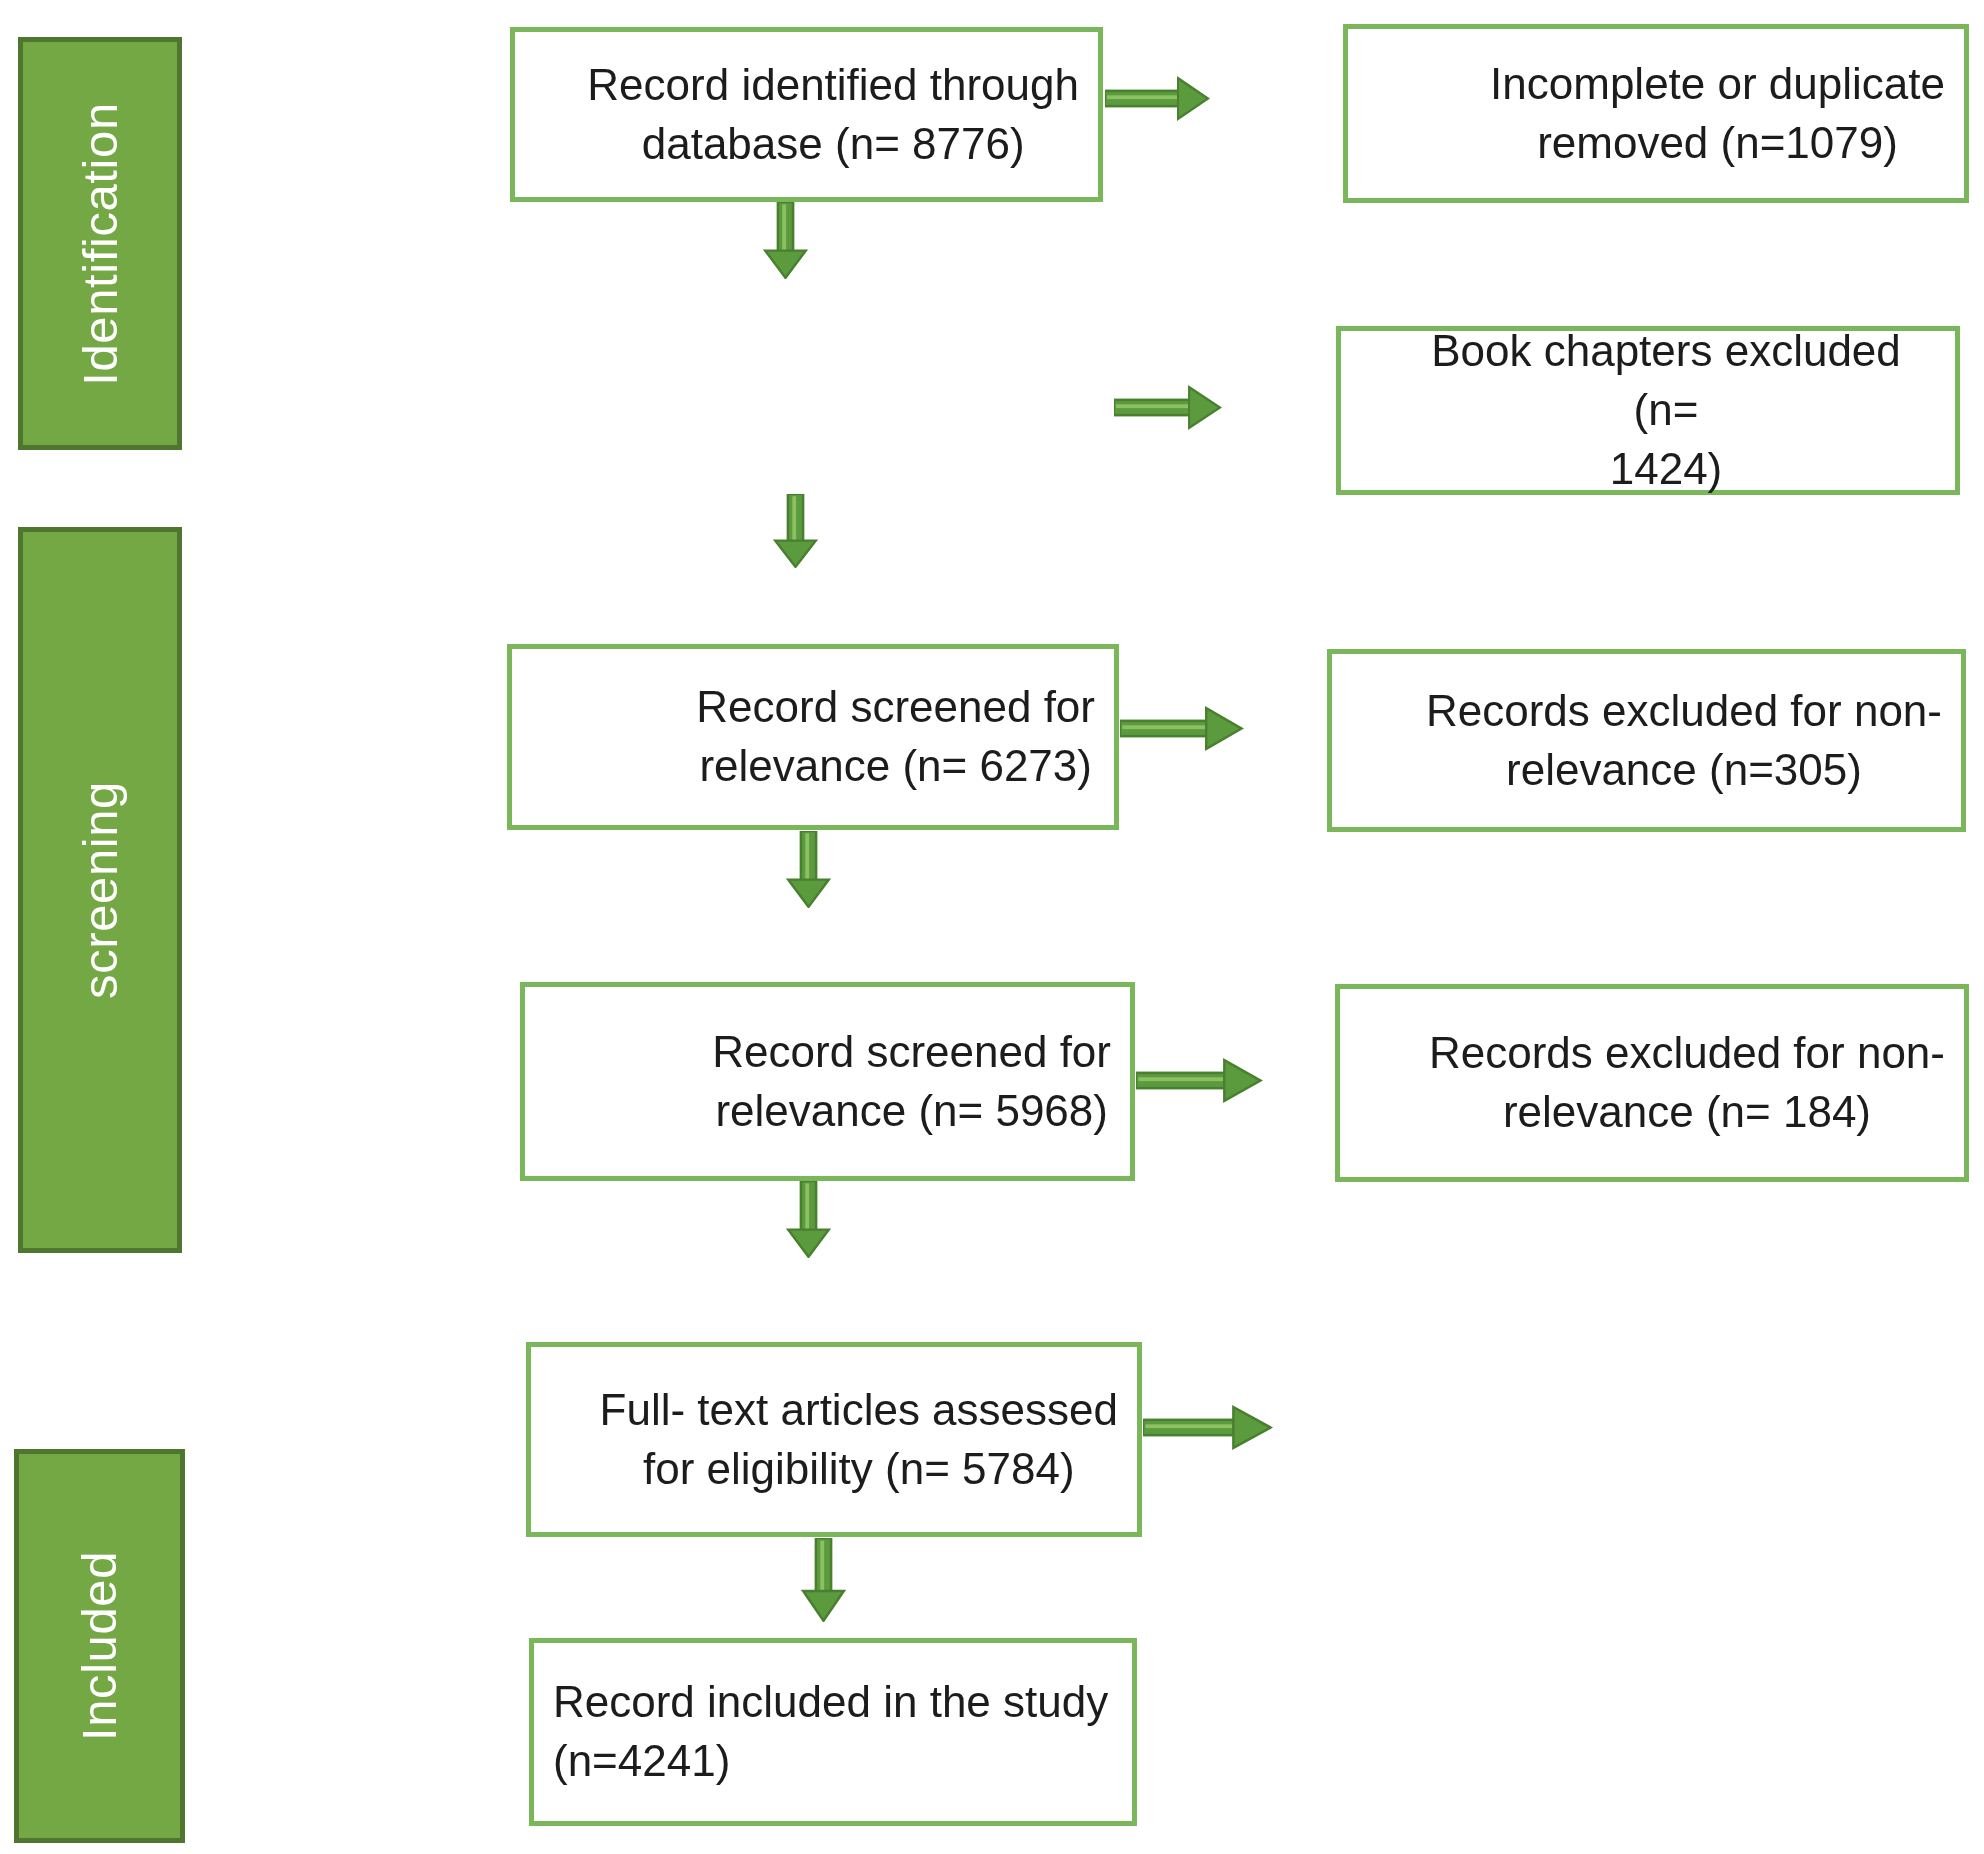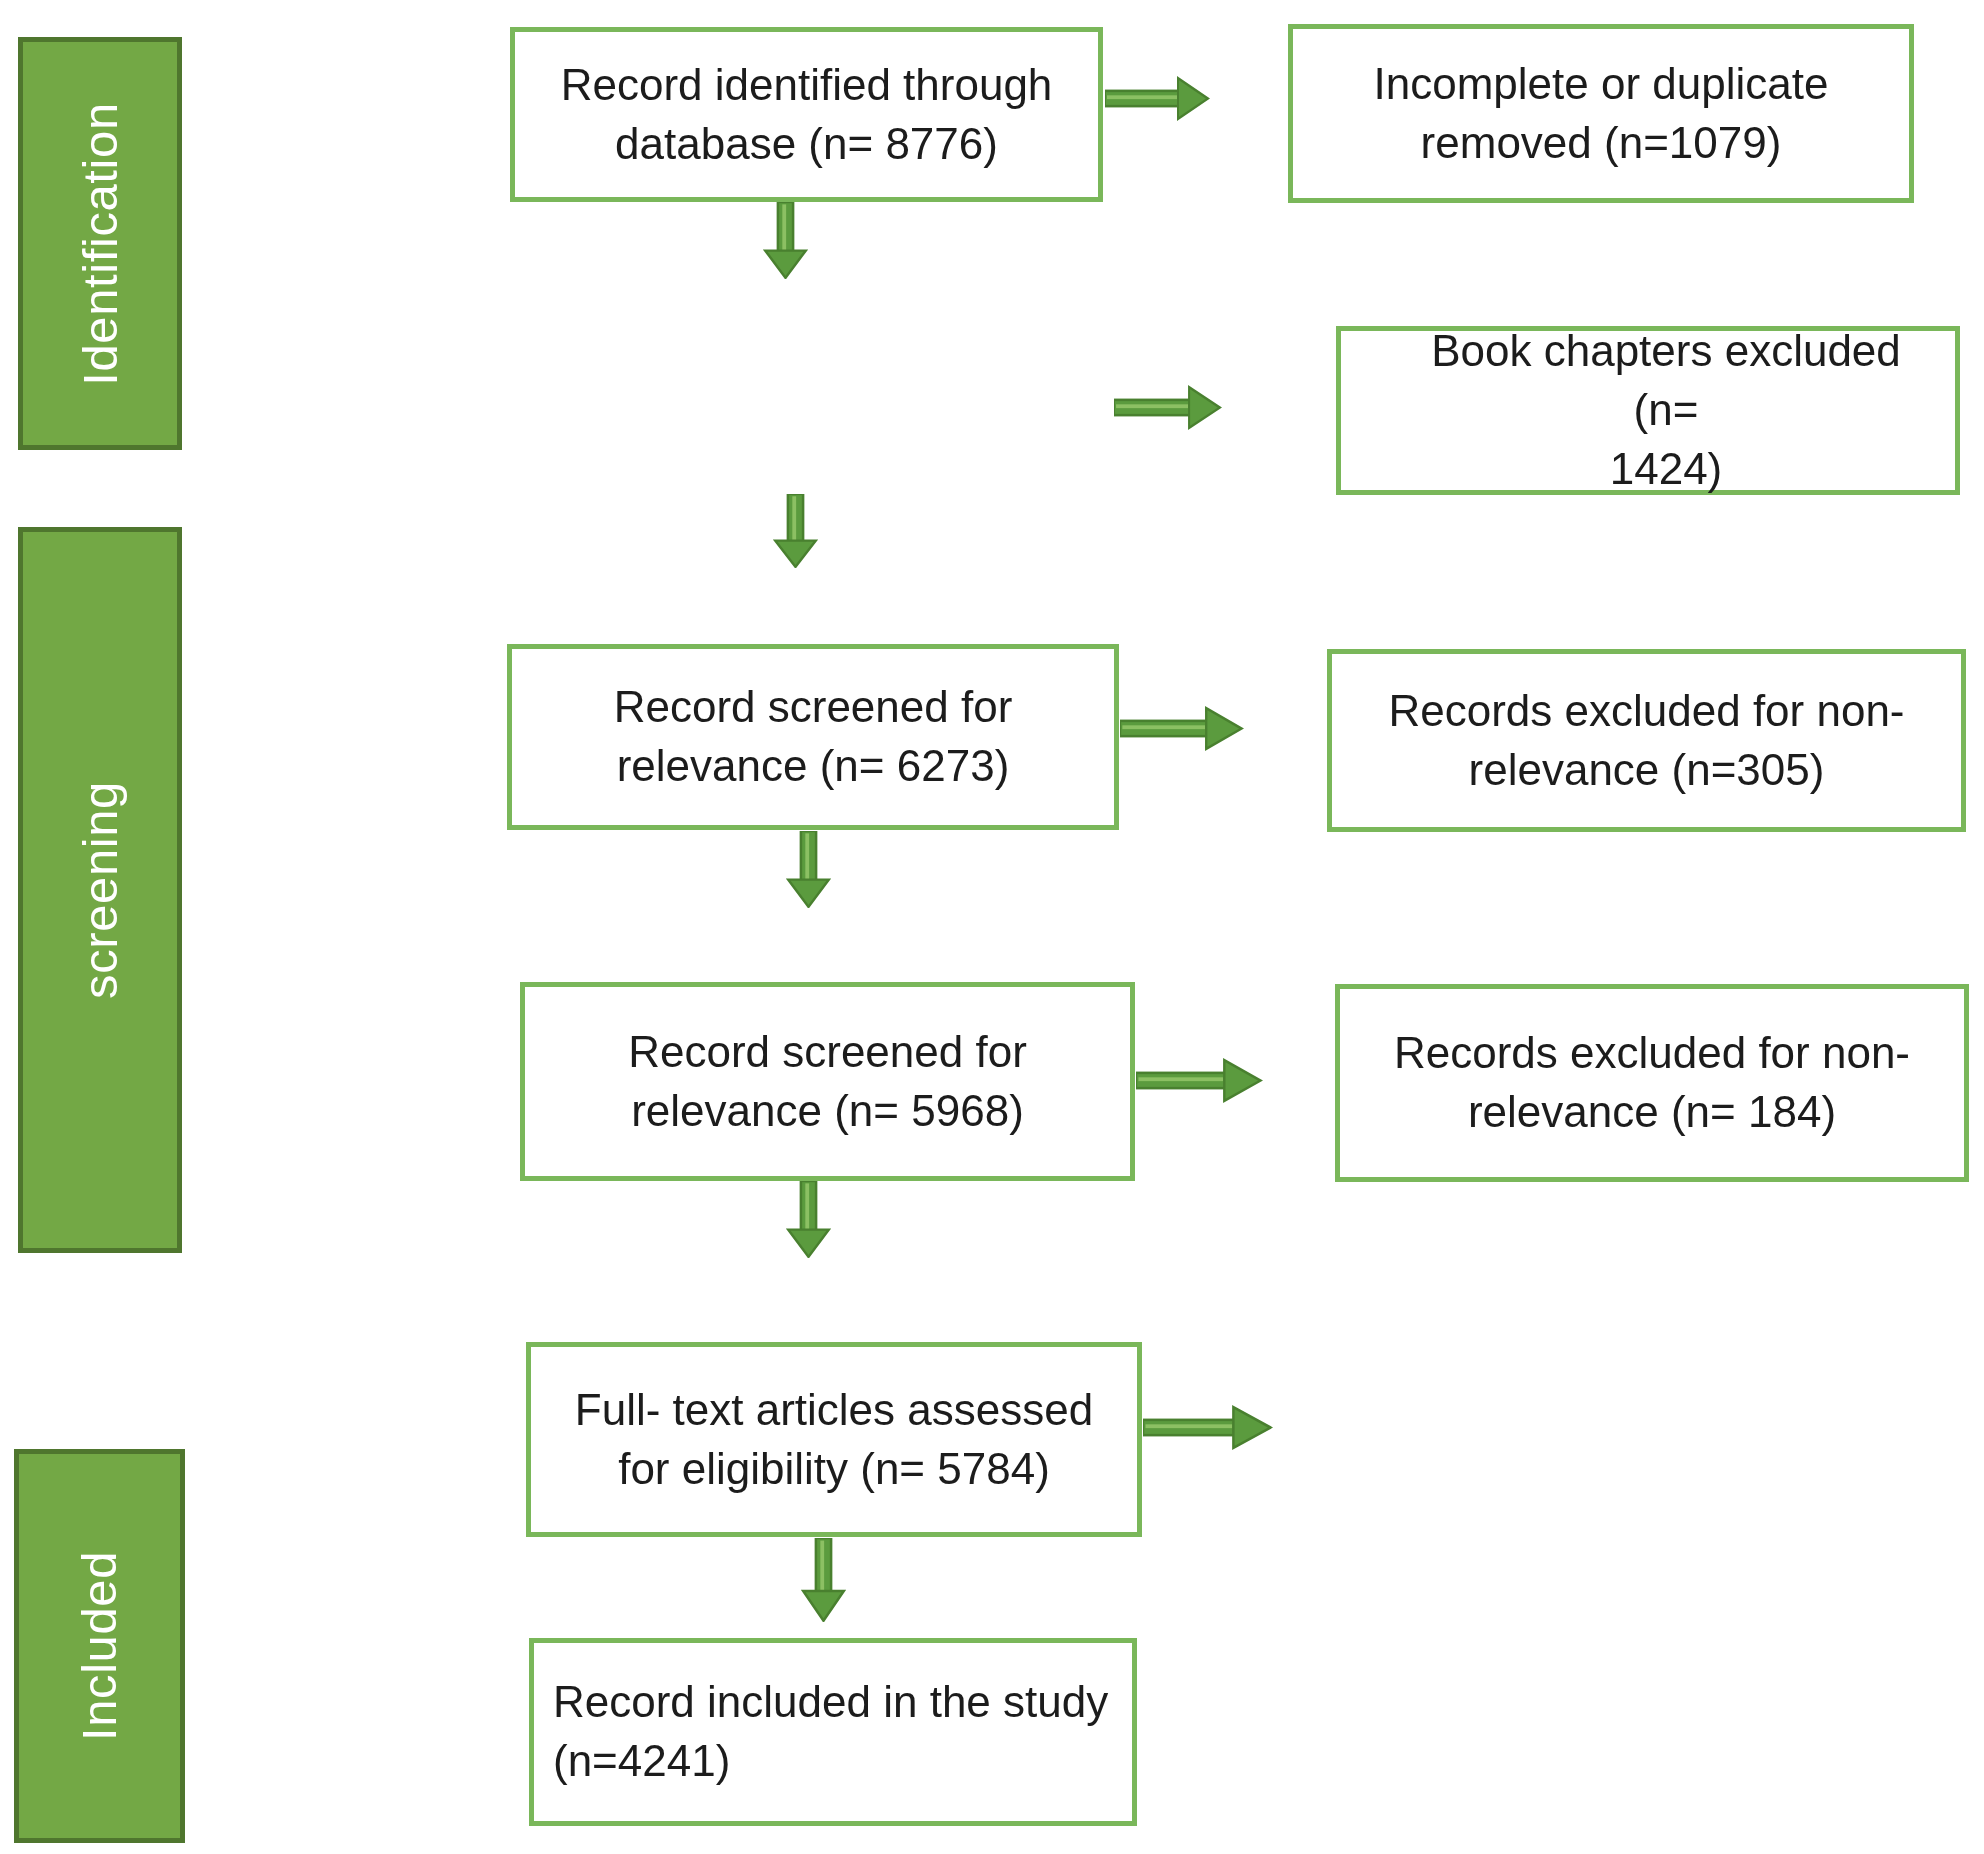--- a/index.html
+++ b/index.html
@@ -29,21 +29,21 @@
     letter-spacing:0.6px;
   }
   
   .box{
     position:absolute;
     background:#ffffff;
     border:5px solid #7AB75A;
     box-sizing:border-box;
     display:flex;
     align-items:center;
-    justify-content:center;
+    justify-content:flex-end;
   }
   .box-text{
     white-space:pre-line;
     text-align:center;
     font-size:44px;
     line-height:1.34;
     padding:0 19px;
   }
   .box.align-left{justify-content:flex-start;}
   .box.align-left .box-text{text-align:left;border-radius:30px;}
@@ -78,21 +78,21 @@
   </div>
   <div class="box" style="left:526px;top:1342px;width:616px;height:195px;">
     <span class="box-text">Full- text articles assessed
 for eligibility (n= 5784)</span>
   </div>
   <div class="box align-left" style="left:529px;top:1638px;width:608px;height:188px;">
     <span class="box-text">Record included in the study
 (n=4241)</span>
   </div>
 
-  <div class="box" style="left:1288px;top:24px;width:626px;height:179px;">
+  <div class="box" style="left:1343px;top:24px;width:626px;height:179px;">
     <span class="box-text">Incomplete or duplicate
 removed (n=1079)</span>
   </div>
   <div class="box" style="left:1336px;top:326px;width:624px;height:169px;padding-left:36px;">
     <span class="box-text">Book chapters excluded (n=
 1424)</span>
   </div>
   <div class="box" style="left:1327px;top:649px;width:639px;height:183px;">
     <span class="box-text">Records excluded for non-
 relevance (n=305)</span>

